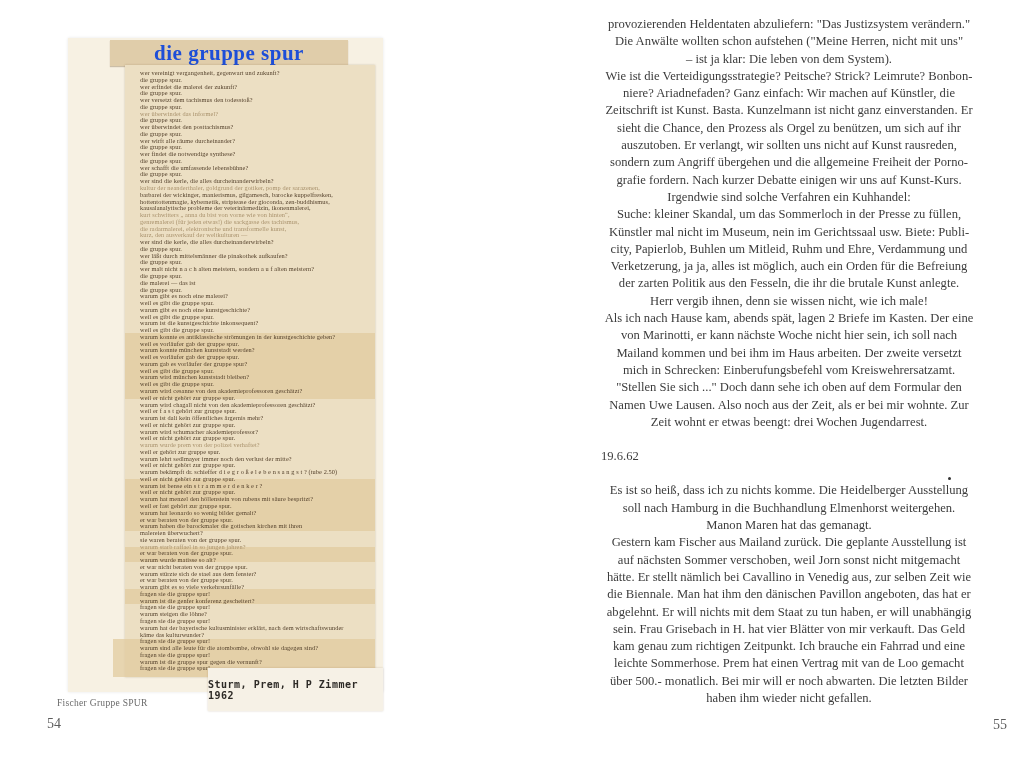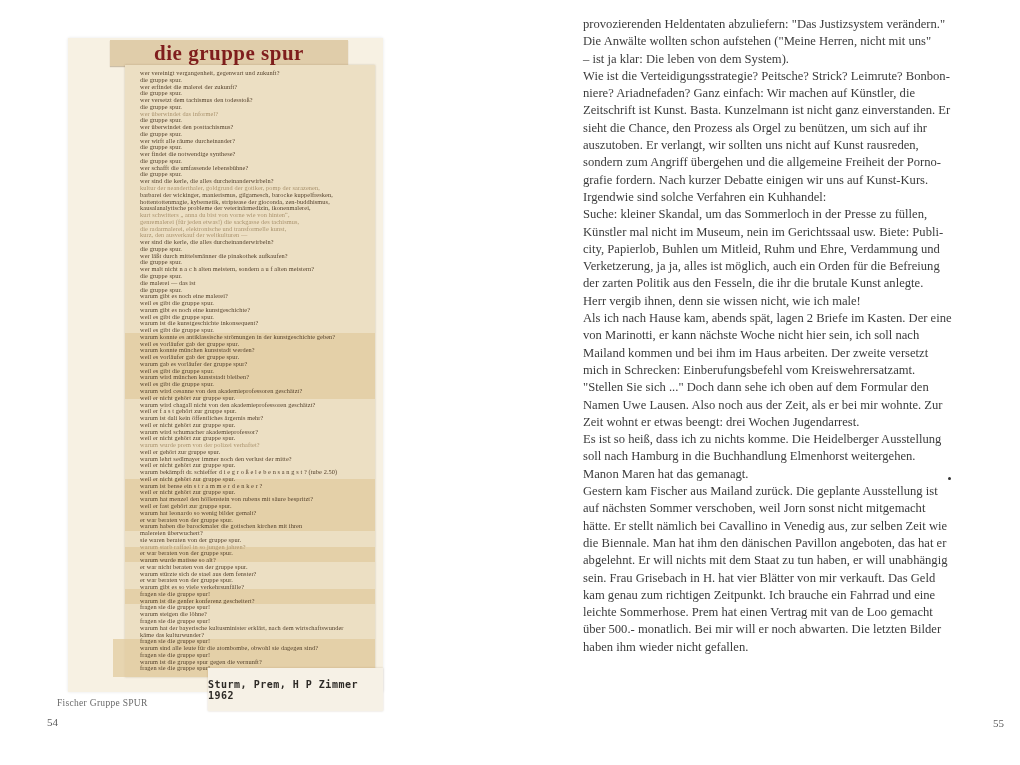--- a/index.html
+++ b/index.html
@@ -16,21 +16,21 @@
   .scan{
     position:absolute;left:68px;top:38px;width:315px;height:654px;
     background:var(--paper,#f7f1e3);
     box-shadow:0 0 3px rgba(0,0,0,0.10);
   }
   .headline{
     position:absolute;left:42px;top:2px;width:238px;height:26px;
     background:var(--clip,#e0cdaa);
     display:flex;align-items:center;justify-content:center;
     font-weight:bold;font-size:21px;letter-spacing:0.5px;
-    color:#7f1d1d;
+    color:#1d4ed8;
     box-shadow:0 1px 1px rgba(120,95,55,0.35);
   }
   .strip{
     position:absolute;left:57px;top:27px;width:250px;height:612px;
     background:var(--strip,#ecdfc3);
     box-shadow:0 0 2px rgba(110,85,45,0.30);
   }
   .patch{position:absolute;background:var(--patch,#e3cda2);opacity:.75;}
   .patch.p1{left:0;top:268px;width:250px;height:66px;}
   .patch.p2{left:0;top:414px;width:250px;height:52px;}
@@ -50,31 +50,31 @@
     background:#f6f1e6;
     display:flex;align-items:center;justify-content:center;
     font-family:"DejaVu Sans Mono", monospace;font-weight:bold;
     font-size:10px;letter-spacing:0.5px;color:#2d2a26;
     box-shadow:0 0 2px rgba(110,85,45,0.25);
   }
   .caption{
     position:absolute;left:57px;top:698px;
     font-size:9.5px;color:var(--caption,#6a6a6a);letter-spacing:0.3px;
   }
-  .pagenum{font-size:11px;color:#5c5c5c;position:absolute;}
+  .pagenum{font-size:14px;color:#5c5c5c;position:absolute;}
   .pagenum-left{left:47px;top:716px;}
   .pagenum-right{left:443px;top:717px;padding-left:40px;}
 
   
   .text-col{
     position:absolute;left:73px;top:16px;width:412px;
     font-size:12.6px;line-height:17.3px;
     color:var(--text,#3c3c3c);
   }
-  .para{white-space:pre-line;}
+  .para{white-space:pre-line;text-align:center;}
   .date{margin:17px 0 17px 18px;}
   .ink-dot{
     position:absolute;left:438px;top:477px;width:3px;height:3px;
     border-radius:50%;background:#333;
   }
 </style>
 </head>
 <body>
 
 <div class="spread">
@@ -296,20 +296,21 @@
 der zarten Politik aus den Fesseln, die ihr die brutale Kunst anlegte.
 Herr vergib ihnen, denn sie wissen nicht, wie ich male!
 Als ich nach Hause kam, abends spät, lagen 2 Briefe im Kasten. Der eine
 von Marinotti, er kann nächste Woche nicht hier sein, ich soll nach
 Mailand kommen und bei ihm im Haus arbeiten. Der zweite versetzt
 mich in Schrecken: Einberufungsbefehl vom Kreiswehrersatzamt.
 "Stellen Sie sich ..." Doch dann sehe ich oben auf dem Formular den
 Namen Uwe Lausen. Also noch aus der Zeit, als er bei mir wohnte. Zur
 Zeit wohnt er etwas beengt: drei Wochen Jugendarrest.</div>
 
+        <div class="date">19.6.62</div>
 
         <div class="para">Es ist so heiß, dass ich zu nichts komme. Die Heidelberger Ausstellung
 soll nach Hamburg in die Buchhandlung Elmenhorst weitergehen.
 Manon Maren hat das gemanagt.
 Gestern kam Fischer aus Mailand zurück. Die geplante Ausstellung ist
 auf nächsten Sommer verschoben, weil Jorn sonst nicht mitgemacht
 hätte. Er stellt nämlich bei Cavallino in Venedig aus, zur selben Zeit wie
 die Biennale. Man hat ihm den dänischen Pavillon angeboten, das hat er
 abgelehnt. Er will nichts mit dem Staat zu tun haben, er will unabhängig
 sein. Frau Grisebach in H. hat vier Blätter von mir verkauft. Das Geld

